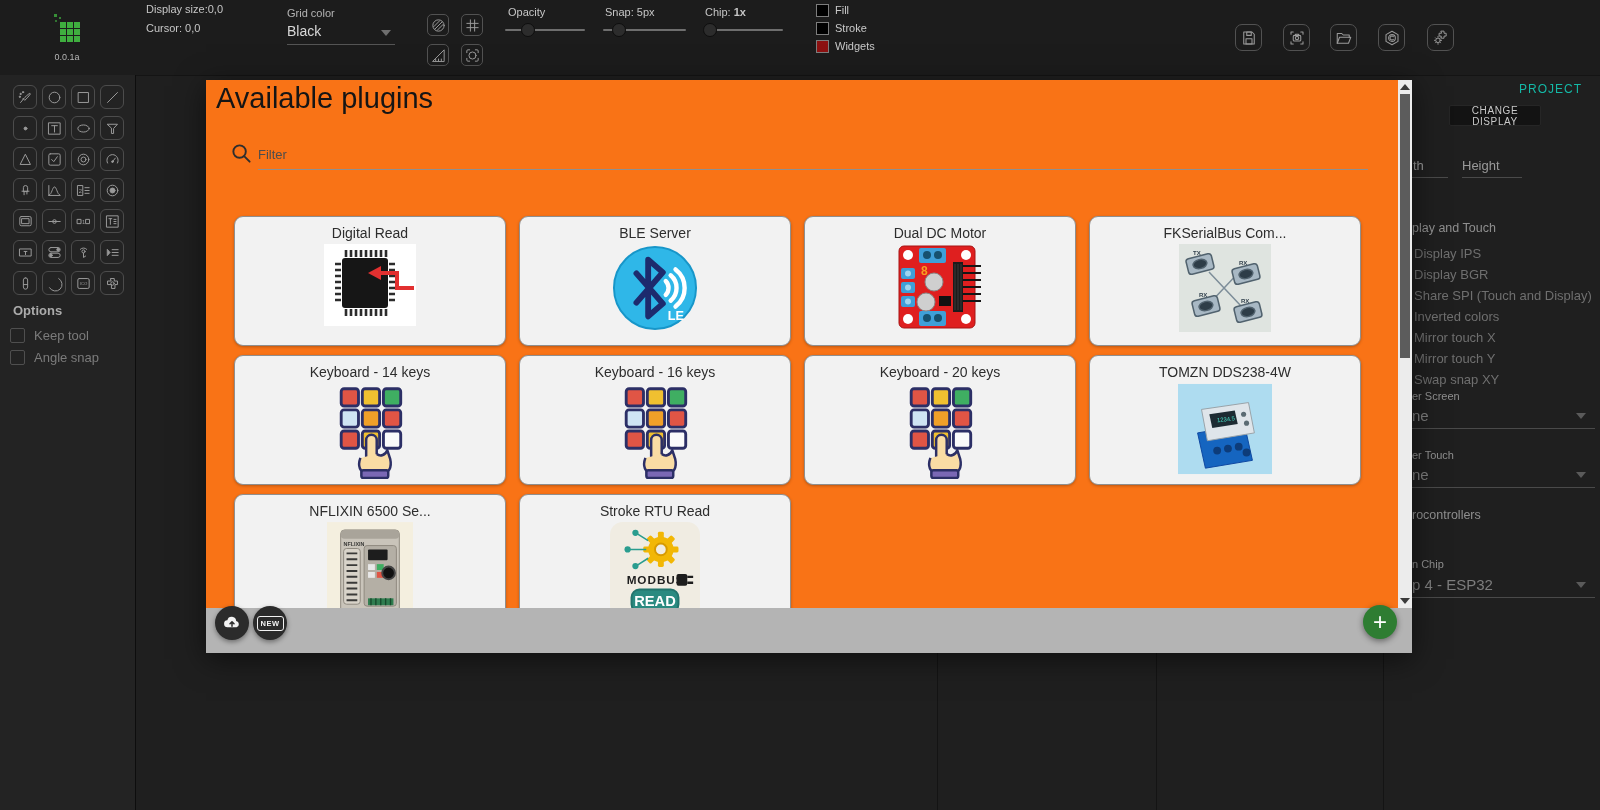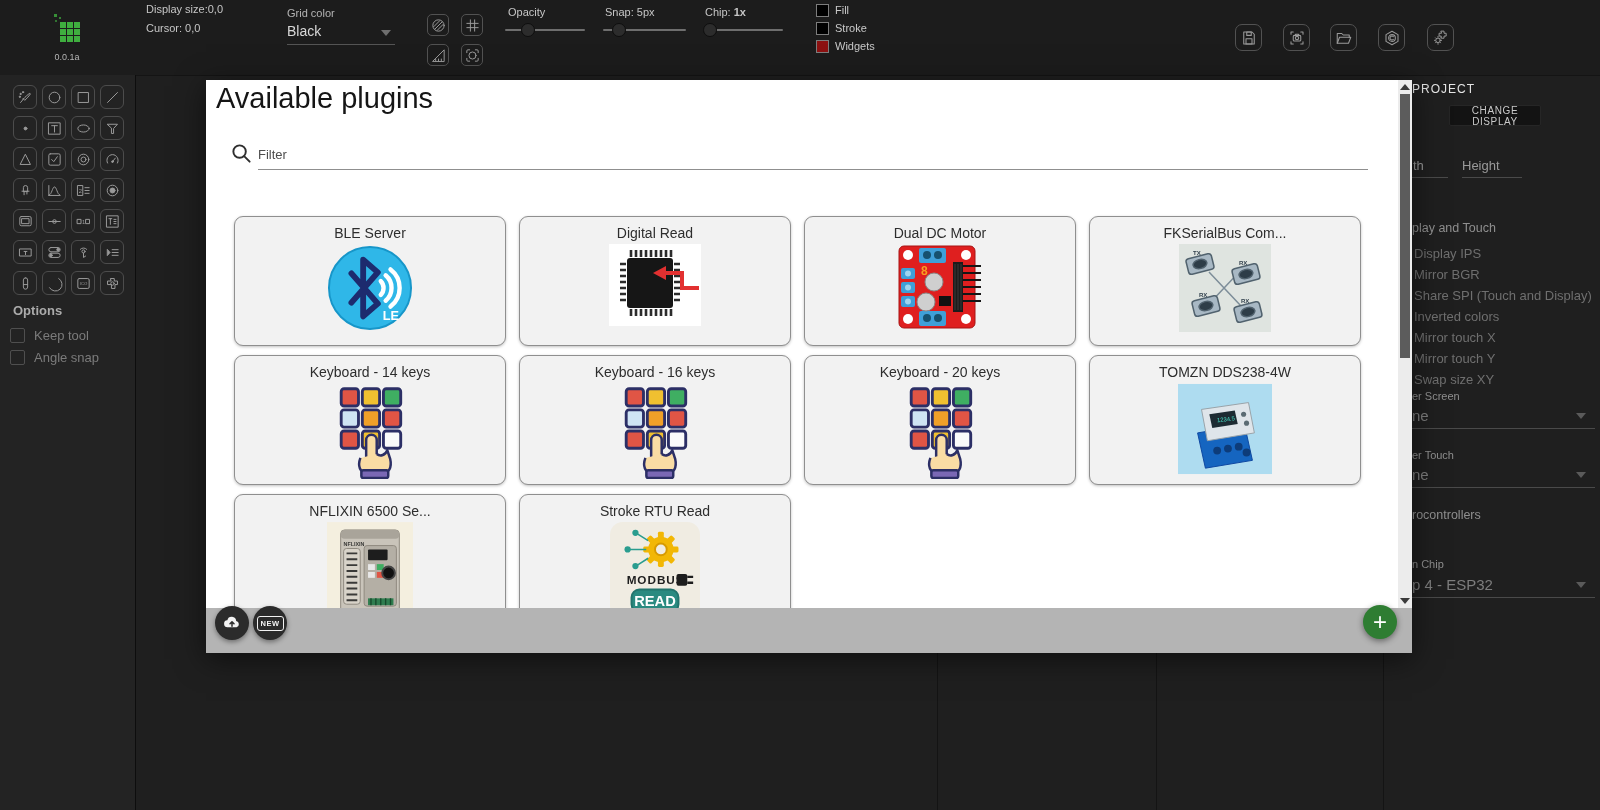--- a/index.html
+++ b/index.html
@@ -24,35 +24,35 @@
   
   #sidebar{position:absolute;left:0;top:75px;width:136px;height:735px;background:#232323;border-right:1px solid #0d0d0d;box-sizing:border-box;}
   .tool-btn{position:absolute;width:24px;height:24px;border:1px solid #4c4c4c;border-radius:6px;background:transparent;display:flex;align-items:center;justify-content:center;box-sizing:border-box;padding:0;}
   #options-title{position:absolute;left:13px;top:228px;color:#ababab;font-size:13px;font-weight:bold;}
   .opt-row{display:flex;align-items:flex-end;gap:9px;height:22px;}
   .opt-box{width:13px;height:13px;border:1px solid #4f4f4f;border-radius:2px;}
   .opt-label{color:#7b7b7b;font-size:13px;}
 
   
   .rp-text{position:absolute;white-space:nowrap;}
-  #proj-title{left:1412px;top:82px;width:170px;text-align:left;color:#e5e5e5;font-size:12px;letter-spacing:1px;}
+  #proj-title{left:1412px;top:82px;width:170px;text-align:right;color:#14b8a6;font-size:12px;letter-spacing:1px;}
   #change-display{left:1449px;top:105px;width:92px;height:21px;background:#131313;border:1px solid #262626;border-radius:2px;color:#c9c9c9;font-size:10px;letter-spacing:.6px;display:flex;align-items:center;justify-content:center;box-sizing:border-box;padding:0;position:absolute;}
   .rp-underline{position:absolute;height:1px;background:#4a4a4a;}
   .rp-frag{color:#9a9a9a;font-size:13px;}
   .rp-section{color:#8f8f8f;font-size:12.5px;}
   .rp-check-label{color:#6f6f6f;font-size:13px;line-height:21px;white-space:nowrap;}
   .rp-small{color:#8f8f8f;font-size:11px;}
   .rp-value{color:#7d7d7d;font-size:15px;}
   .rp-caret{width:0;height:0;border-left:5px solid transparent;border-right:5px solid transparent;border-top:6px solid #5a5a5a;position:absolute;}
 
   
   .canvas-line{position:absolute;width:1px;background:#141414;top:645px;height:165px;}
 
   
-  #modal{position:absolute;left:206px;top:80px;width:1206px;height:573px;background:#ffffff;box-shadow:0 6px 28px rgba(0,0,0,.55);}
+  #modal{position:absolute;left:206px;top:80px;width:1206px;height:573px;background:#f97316;box-shadow:0 6px 28px rgba(0,0,0,.55);}
   #modal-title{position:absolute;left:10px;top:2px;color:#151515;font-size:29px;}
   #filter-row{position:absolute;left:24px;top:62px;}
   #filter-text{position:absolute;left:52px;top:67px;color:#4d4d4d;font-size:13px;}
   #filter-underline{position:absolute;left:52px;top:89px;width:1110px;height:1px;background:#8f8f8f;}
   #cards-grid{position:absolute;left:28px;top:136px;display:grid;grid-template-columns:repeat(4,272px);grid-auto-rows:130px;column-gap:13px;row-gap:9px;}
   .card{background:#f2f2f2;border:1px solid #8f8f8f;border-radius:9px;box-shadow:0 1px 3px rgba(0,0,0,.25);overflow:hidden;display:flex;flex-direction:column;align-items:center;box-sizing:border-box;}
   .card-title{margin-top:8px;font-size:14px;color:#2d2d2d;}
   .card-icon{flex:1;display:flex;align-items:flex-start;justify-content:center;margin-top:3px;}
   #modal-strip{position:absolute;left:0;top:528px;width:1206px;height:45px;background:#b4b4b4;z-index:5;}
   #modal-scrollbar{position:absolute;left:1192px;top:0;width:14px;height:528px;background:#ececec;z-index:4;}
@@ -459,26 +459,26 @@
     <button id="change-display">CHANGE DISPLAY</button>
 
     <div class="rp-text rp-frag" style="left:1413px;top:158px">th</div>
     <div class="rp-underline" style="left:1412px;top:177px;width:36px"></div>
     <div class="rp-text rp-frag" style="left:1462px;top:158px">Height</div>
     <div class="rp-underline" style="left:1462px;top:177px;width:60px"></div>
 
     <div class="rp-text rp-section" style="left:1412px;top:221px">play and Touch</div>
     <div id="proj-checks" class="abs" style="left:1414px;top:243px">
         <div class="rp-check-label">Display IPS</div>
-        <div class="rp-check-label">Mirror BGR</div>
+        <div class="rp-check-label">Display BGR</div>
         <div class="rp-check-label">Share SPI (Touch and Display)</div>
         <div class="rp-check-label">Inverted colors</div>
         <div class="rp-check-label">Mirror touch X</div>
         <div class="rp-check-label">Mirror touch Y</div>
-        <div class="rp-check-label">Swap size XY</div>
+        <div class="rp-check-label">Swap snap XY</div>
       </div>
 
     <div class="rp-text rp-small" style="left:1412px;top:390px">er Screen</div>
     <div class="rp-text rp-value" style="left:1412px;top:407px">ne</div>
     <div class="rp-caret" style="left:1576px;top:413px"></div>
     <div class="rp-underline" style="left:1412px;top:428px;width:183px"></div>
 
     <div class="rp-text rp-small" style="left:1412px;top:449px">er Touch</div>
     <div class="rp-text rp-value" style="left:1412px;top:466px">ne</div>
     <div class="rp-caret" style="left:1576px;top:472px"></div>
@@ -499,51 +499,51 @@
     <div id="modal-title">Available plugins</div>
 
     <svg id="filter-row" width="23" height="23" viewBox="0 0 24 24">
       <circle cx="10" cy="10" r="6.5" fill="none" stroke="#2e2e2e" stroke-width="2"></circle>
       <path d="M15 15l5.5 5.5" stroke="#2e2e2e" stroke-width="2" stroke-linecap="round"></path>
     </svg>
     <div id="filter-text">Filter</div>
     <div id="filter-underline"></div>
 
     <div id="cards-grid">
-  <div class="card">
-    <div class="card-title">BLE Server</div>
-    <div class="card-icon">
-            <svg width="86" height="88" viewBox="0 0 88 88">
-    <circle cx="44" cy="44" r="42" fill="#2fb7e8"></circle>
-    <circle cx="44" cy="44" r="42" fill="none" stroke="#1796c9" stroke-width="2"></circle>
-    <g stroke="#fff" stroke-width="4.5" fill="none" stroke-linecap="round">
-      <path d="M55 37a10 10 0 0 1 0 14"></path>
-                <path d="M60 31a17 17 0 0 1 0 26"></path>
-                <path d="M65 25a24 24 0 0 1 0 38"></path>
-    </g>
-    <path d="M25 29 L52 60 L37 73 L37 15 L52 28 L25 59" stroke="#1d2b6e" stroke-width="6" fill="none" stroke-linecap="round" stroke-linejoin="round"></path>
-    <text x="57" y="77" font-size="13" font-weight="bold" fill="#fff" font-family="sans-serif">LE</text>
-  </svg>
-          </div>
-  </div>
-
   <div class="card">
     <div class="card-title">Digital Read</div>
     <div class="card-icon">
             <svg width="92" height="82" viewBox="0 0 92 82">
     <rect width="92" height="82" fill="#ffffff"></rect>
     <rect x="18" y="14" width="46" height="50" rx="3" fill="#161616"></rect>
     <g stroke="#2c2c2c" stroke-width="2.6">
       <path d="M22 6v7M27 6v7M32 6v7M37 6v7M42 6v7M47 6v7M52 6v7M57 6v7M62 6v7"></path>
       <path d="M22 65v7M27 65v7M32 65v7M37 65v7M42 65v7M47 65v7M52 65v7M57 65v7M62 65v7"></path>
       <path d="M11 20h6M11 26h6M11 32h6M11 38h6M11 44h6M11 50h6M11 56h6"></path>
       <path d="M65 20h6M65 26h6M65 32h6M65 38h6M65 44h6M65 50h6M65 56h6"></path>
     </g>
     <path d="M90 44H73V29H57" stroke="#e23030" stroke-width="4" fill="none"></path>
     <polygon points="57,22 44,29 57,36" fill="#e23030"></polygon>
+  </svg>
+          </div>
+  </div>
+
+  <div class="card">
+    <div class="card-title">BLE Server</div>
+    <div class="card-icon">
+            <svg width="86" height="88" viewBox="0 0 88 88">
+    <circle cx="44" cy="44" r="42" fill="#2fb7e8"></circle>
+    <circle cx="44" cy="44" r="42" fill="none" stroke="#1796c9" stroke-width="2"></circle>
+    <g stroke="#fff" stroke-width="4.5" fill="none" stroke-linecap="round">
+      <path d="M55 37a10 10 0 0 1 0 14"></path>
+                <path d="M60 31a17 17 0 0 1 0 26"></path>
+                <path d="M65 25a24 24 0 0 1 0 38"></path>
+    </g>
+    <path d="M25 29 L52 60 L37 73 L37 15 L52 28 L25 59" stroke="#1d2b6e" stroke-width="6" fill="none" stroke-linecap="round" stroke-linejoin="round"></path>
+    <text x="57" y="77" font-size="13" font-weight="bold" fill="#fff" font-family="sans-serif">LE</text>
   </svg>
           </div>
   </div>
 
   <div class="card">
     <div class="card-title">Dual DC Motor</div>
     <div class="card-icon">
             <svg width="86" height="86" viewBox="0 0 86 86">
     <rect x="2" y="2" width="76" height="82" rx="5" fill="#df1f1f" stroke="#a81414"></rect>
     <circle cx="11" cy="11" r="5" fill="#fff"></circle>

